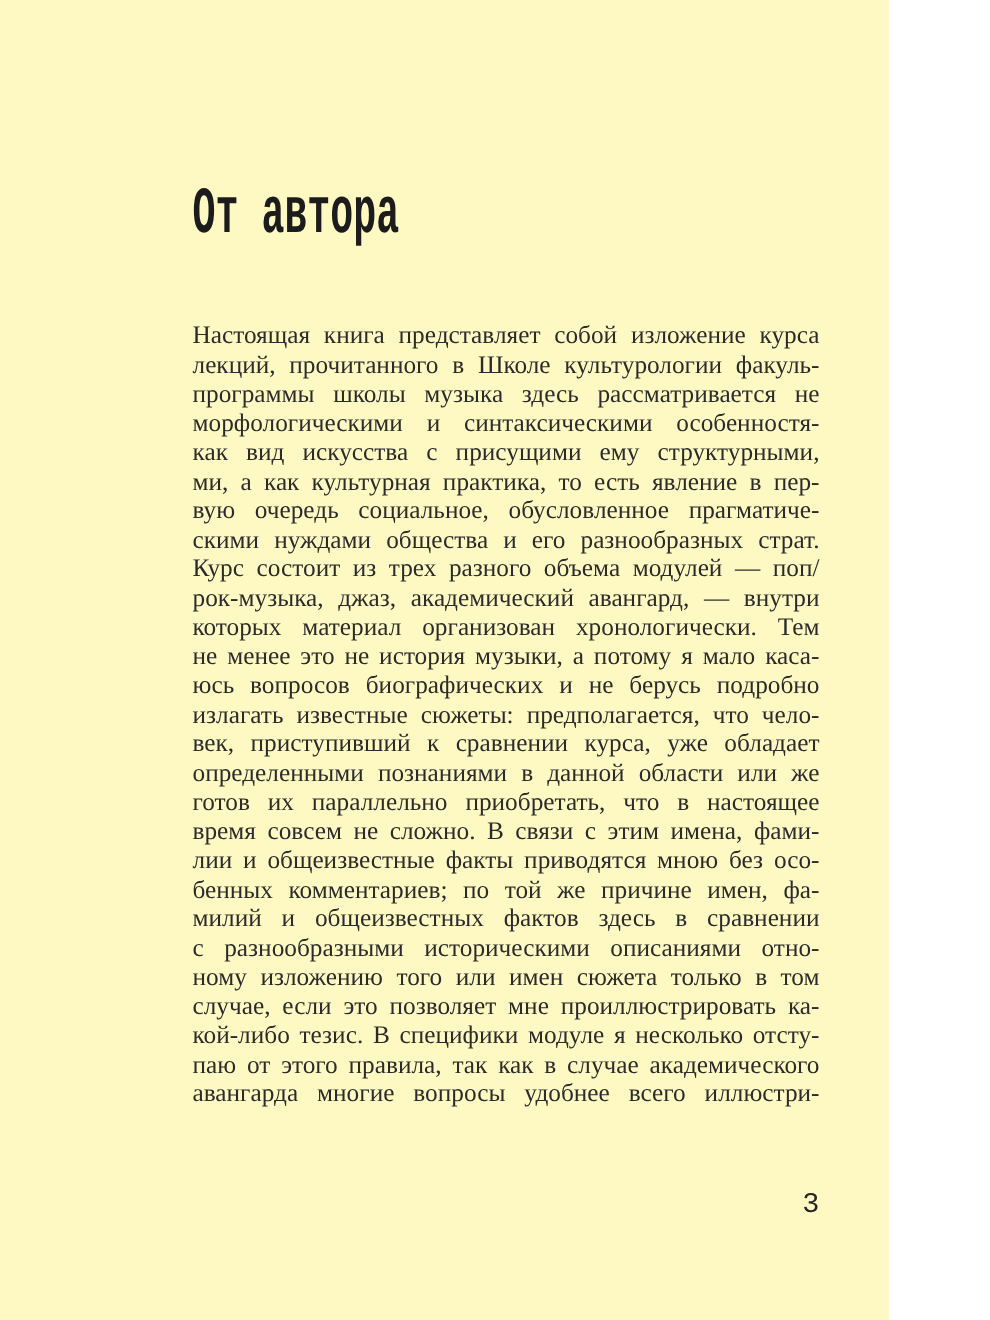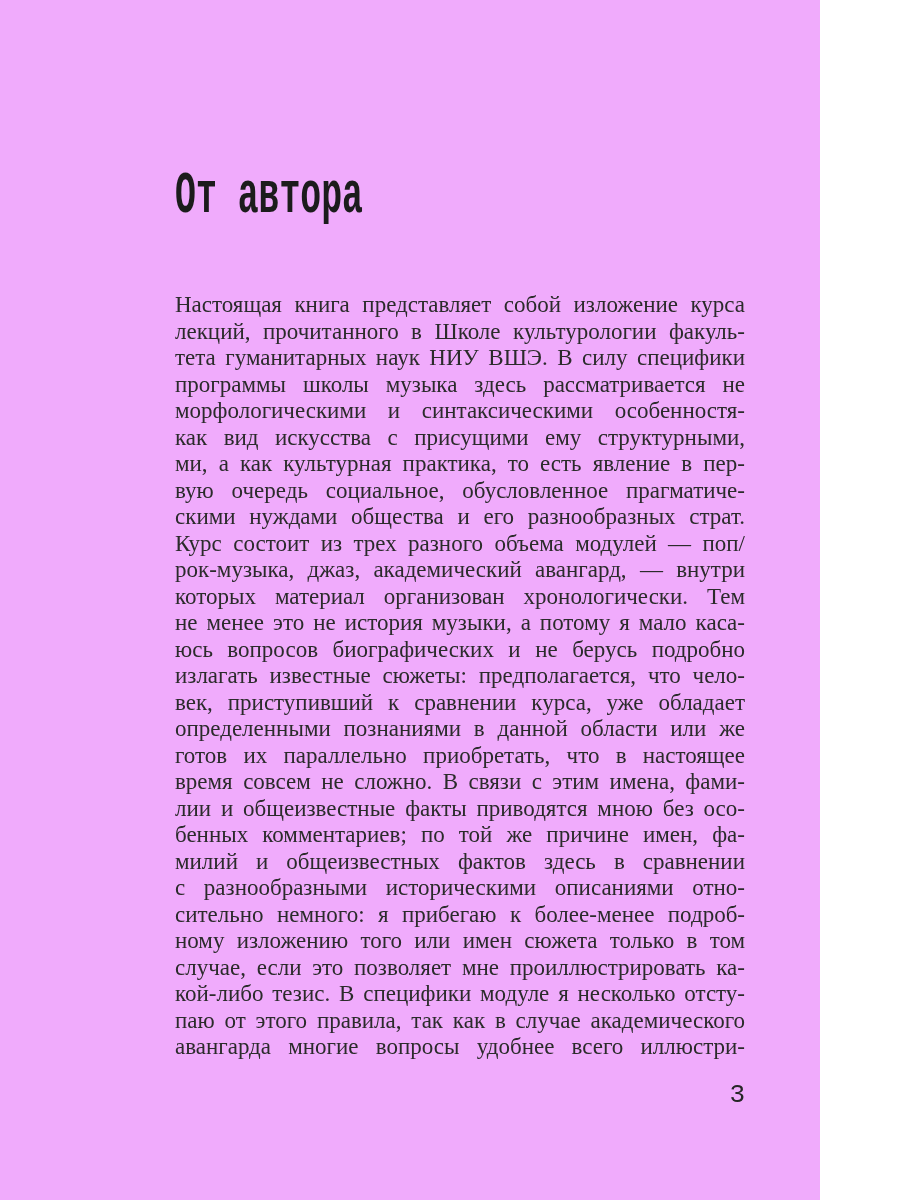--- a/index.html
+++ b/index.html
@@ -4,23 +4,22 @@
   <style>
     html, body {
       margin: 0;
       padding: 0;
       background: #ffffff;
     }
     .page {
       position: relative;
       width: 808px;
       height: 1200px;
-      background: #f0abfc;
+      background: #fef9c3;
       overflow: hidden;
-      padding-left: 12px;
     }
     .chapter-title {
       position: absolute;
       left: 175px;
       top: 166px;
       margin: 0;
       font-family: "Liberation Mono", "DejaVu Sans Mono", monospace;
       font-weight: bold;
       font-size: 60px;
       line-height: 60px;
@@ -59,42 +58,40 @@
   </style>
 </head>
 <body>
 
 <div class="page">
   <h1 class="chapter-title">От автора</h1>
 
   <div class="body-text">
       <div class="text-line">Настоящая книга представляет собой изложение курса</div>
       <div class="text-line">лекций, прочитанного в Школе культурологии факуль-</div>
-      <div class="text-line">тета гуманитарных наук НИУ ВШЭ. В силу специфики</div>
       <div class="text-line">программы школы музыка здесь рассматривается не</div>
       <div class="text-line">морфологическими и синтаксическими особенностя-</div>
       <div class="text-line">как вид искусства с присущими ему структурными,</div>
       <div class="text-line">ми, а как культурная практика, то есть явление в пер-</div>
       <div class="text-line">вую очередь социальное, обусловленное прагматиче-</div>
       <div class="text-line">скими нуждами общества и его разнообразных страт.</div>
       <div class="text-line">Курс состоит из трех разного объема модулей — поп/</div>
       <div class="text-line">рок-музыка, джаз, академический авангард, — внутри</div>
       <div class="text-line">которых материал организован хронологически. Тем</div>
       <div class="text-line">не менее это не история музыки, а потому я мало каса-</div>
       <div class="text-line">юсь вопросов биографических и не берусь подробно</div>
       <div class="text-line">излагать известные сюжеты: предполагается, что чело-</div>
       <div class="text-line">век, приступивший к сравнении курса, уже обладает</div>
       <div class="text-line">определенными познаниями в данной области или же</div>
       <div class="text-line">готов их параллельно приобретать, что в настоящее</div>
       <div class="text-line">время совсем не сложно. В связи с этим имена, фами-</div>
       <div class="text-line">лии и общеизвестные факты приводятся мною без осо-</div>
       <div class="text-line">бенных комментариев; по той же причине имен, фа-</div>
       <div class="text-line">милий и общеизвестных фактов здесь в сравнении</div>
       <div class="text-line">с разнообразными историческими описаниями отно-</div>
-      <div class="text-line">сительно немного: я прибегаю к более-менее подроб-</div>
       <div class="text-line">ному изложению того или имен сюжета только в том</div>
       <div class="text-line">случае, если это позволяет мне проиллюстрировать ка-</div>
       <div class="text-line">кой-либо тезис. В специфики модуле я несколько отсту-</div>
       <div class="text-line">паю от этого правила, так как в случае академического</div>
       <div class="text-line">авангарда многие вопросы удобнее всего иллюстри-</div>
     </div>
 
   <div class="page-number">3</div>
 </div>
 

